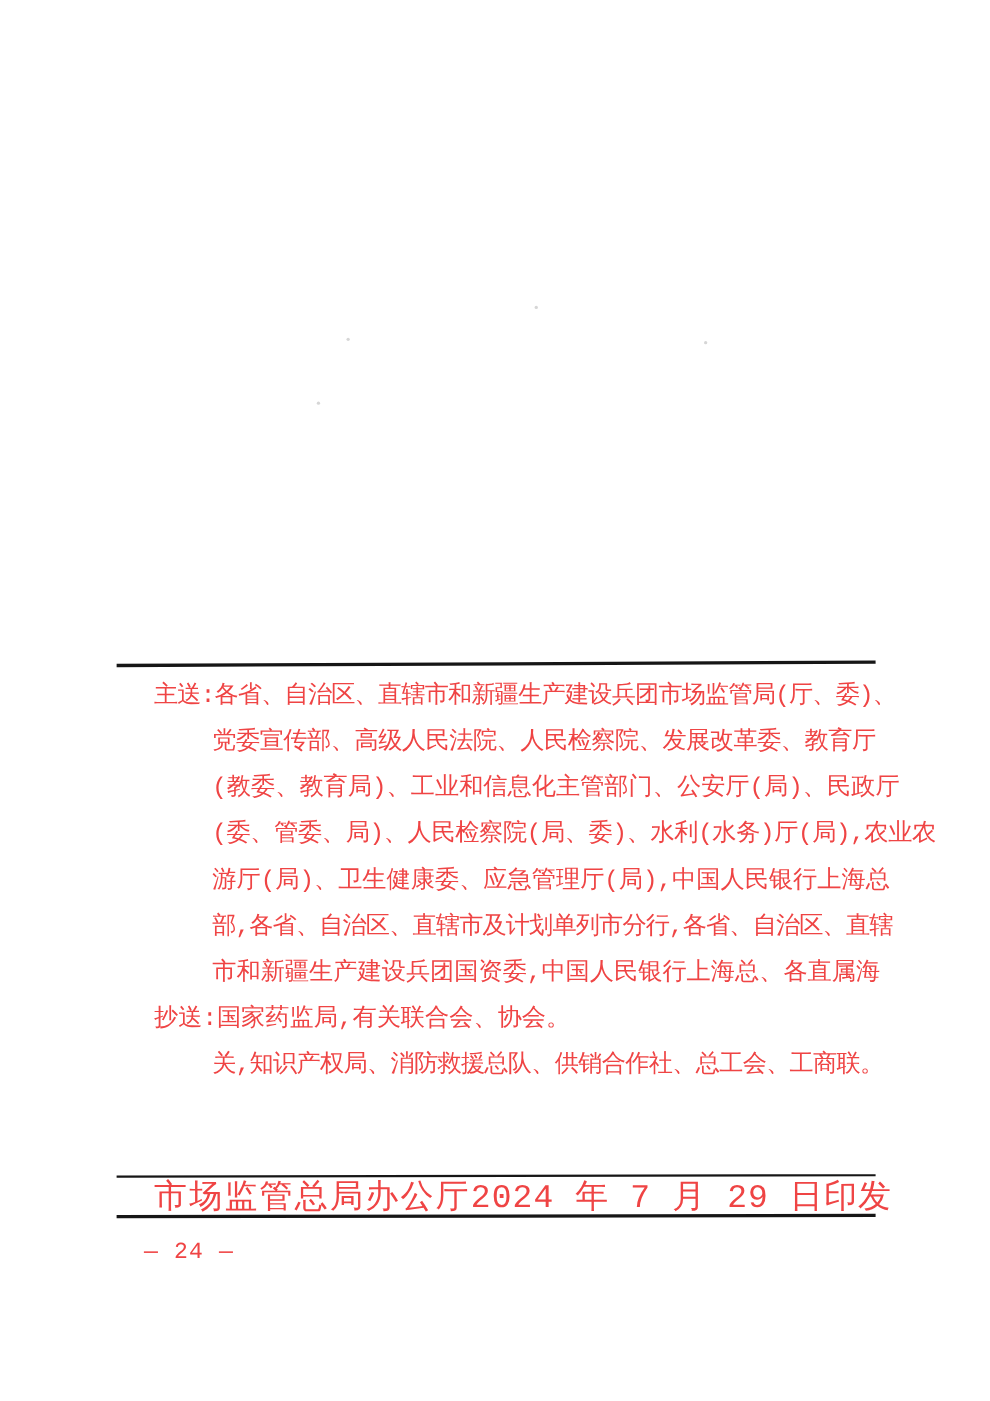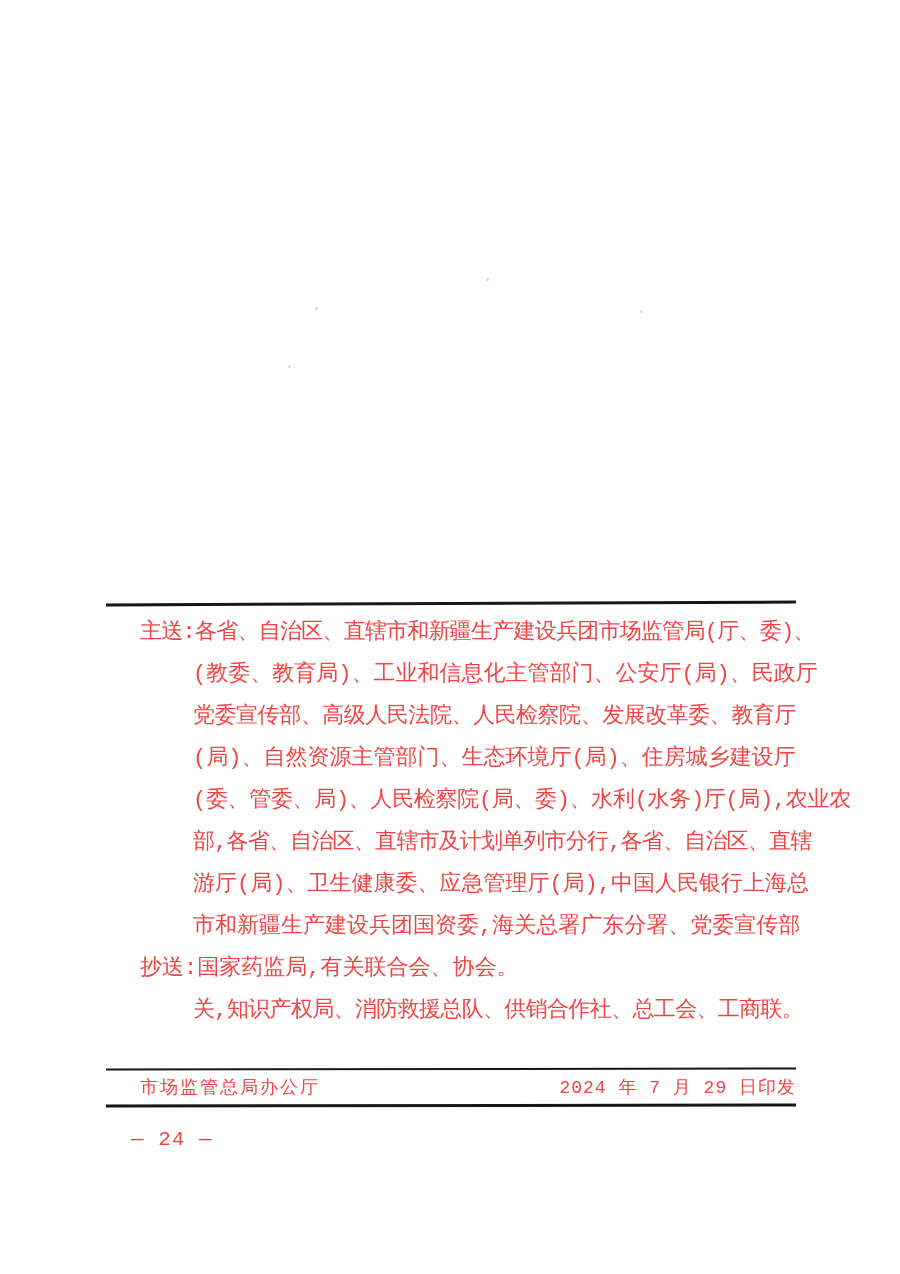--- a/index.html
+++ b/index.html
@@ -34,21 +34,21 @@
 
   .footer-row {
     position: absolute;
     left: 106px; top: 1070px;
     width: 690px; height: 34px;
     box-sizing: border-box;
     padding-left: 34px;
     display: flex;
     justify-content: space-between;
     align-items: center;
-    font-size: 18px;
+    font-size: 30px;
     white-space: nowrap;
   }
   .footer-issuer { letter-spacing: 2px; }
   .footer-date { letter-spacing: 1px; text-align: center; }
 
   .page-number {
     position: absolute;
     left: 131px; top: 1128px;
     font-size: 21px;
     letter-spacing: 1px;
@@ -69,27 +69,26 @@
 
   <div class="speck" style="left:486px; top:278px;"></div>
   <div class="speck" style="left:315px; top:307px;"></div>
   <div class="speck" style="left:640px; top:310px;"></div>
   <div class="speck" style="left:288px; top:365px;"></div>
 
   <div class="rule rule-top"></div>
 
   <div class="dist-block">
     <div class="dist-line first" style="letter-spacing: -0.757576px;">主送:各省、自治区、直辖市和新疆生产建设兵团市场监管局(厅、委)、</div>
+    <div class="dist-line cont" style="letter-spacing: -0.464286px;">党委宣传部、高级人民法院、人民检察院、发展改革委、教育厅</div>
     <div class="dist-line cont" style="letter-spacing: 0px;">(教委、教育局)、工业和信息化主管部门、公安厅(局)、民政厅</div>
-    <div class="dist-line cont" style="letter-spacing: -0.464286px;">党委宣传部、高级人民法院、人民检察院、发展改革委、教育厅</div>
-    <div class="dist-line cont" style="letter-spacing: 0px;">(局)、自然资源主管部门、生态环境厅(局)、住房城乡建设厅</div>
     <div class="dist-line cont" style="letter-spacing: -0.323529px;">(委、管委、局)、人民检察院(局、委)、水利(水务)厅(局),农业农</div>
+    <div class="dist-line cont" style="letter-spacing: 0px;">游厅(局)、卫生健康委、应急管理厅(局),中国人民银行上海总</div>
     <div class="dist-line cont" style="letter-spacing: -0.8px;">部,各省、自治区、直辖市及计划单列市分行,各省、自治区、直辖</div>
-    <div class="dist-line cont" style="letter-spacing: 0px;">游厅(局)、卫生健康委、应急管理厅(局),中国人民银行上海总</div>
-    <div class="dist-line cont" style="letter-spacing: 0px;">市和新疆生产建设兵团国资委,海关总署广东分署、党委宣传部</div>
+    <div class="dist-line cont" style="letter-spacing: 0px;">市和新疆生产建设兵团国资委,中国人民银行上海总、各直属海</div>
     <div class="dist-line copy">抄送:国家药监局,有关联合会、协会。</div>
     <div class="dist-line cont" style="letter-spacing: -0.655172px;">关,知识产权局、消防救援总队、供销合作社、总工会、工商联。</div>
   </div>
 
   <div class="rule rule-foot-1"></div>
   <div class="footer-row">
     <span class="footer-issuer">市场监管总局办公厅</span>
     <span class="footer-date">2024 年 7 月 29 日印发</span>
   </div>
   <div class="rule rule-foot-2"></div>

